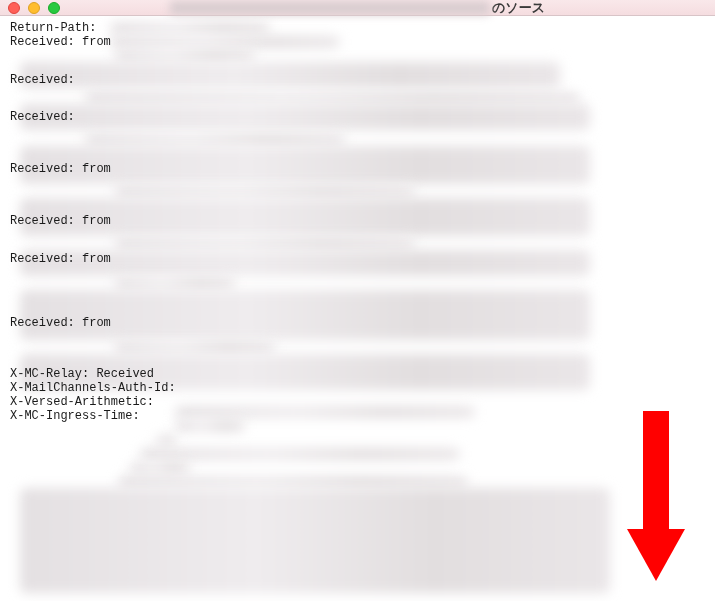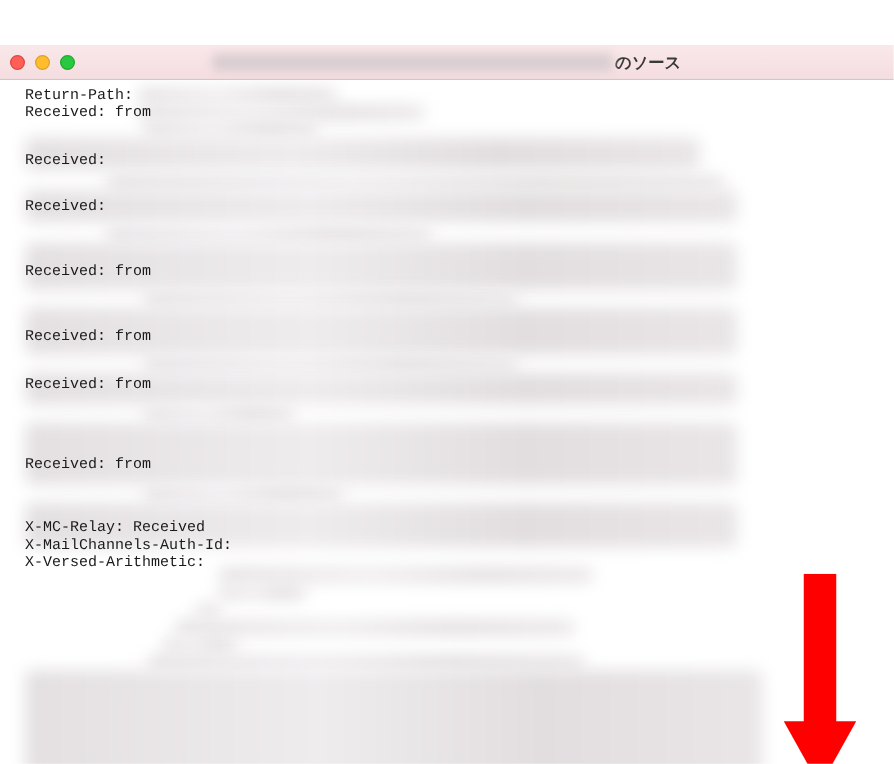--- a/index.html
+++ b/index.html
@@ -10,28 +10,27 @@
     body {
       width: 715px;
       height: 611px;
       background: #ffffff;
       font-family: "Menlo", "Monaco", "Courier New", monospace;
       font-size: 12px;
       overflow: hidden;
       position: relative;
     }
     .titlebar {
-      height: 28px;
+      height: 16px;
       background: linear-gradient(to bottom, #f9e8ea, #f5dde0);
       border-bottom: 1px solid #d8c4c7;
       display: flex;
       align-items: center;
       padding: 0 8px;
       position: relative;
-      margin-top: 36px;
     }
     .traffic-lights {
       display: flex;
       gap: 8px;
       align-items: center;
     }
     .traffic-light {
       width: 12px;
       height: 12px;
       border-radius: 50%;
@@ -65,21 +64,21 @@
     }
     .title-blur {
       display: inline-block;
       width: 320px;
       height: 14px;
       background: #d9cdd0;
       filter: blur(4px);
       border-radius: 3px;
     }
     .content {
-      padding: 6px 20px;
+      padding: 6px 10px;
       color: #1a1a1a;
       line-height: 1.15;
       position: relative;
       height: calc(100% - 26px);
       overflow: hidden;
     }
     .header-line {
       margin-bottom: 0;
       white-space: nowrap;
     }
@@ -168,18 +167,19 @@
   <div class="spacer-md"></div>
   <div class="header-wrap"><span class="header-line header-label">Received: from</span></div>
   <div class="spacer-sm"></div>
   <div class="header-wrap"><span class="header-line header-label">Received: from</span></div>
   <div class="spacer-lg"></div>
   <div class="header-wrap"><span class="header-line header-label">Received: from</span></div>
   <div class="spacer-md"></div>
   <div class="header-wrap"><span class="header-line header-label">X-MC-Relay: Received</span></div>
   <div class="header-wrap"><span class="header-line header-label">X-MailChannels-Auth-Id:</span></div>
   <div class="header-wrap"><span class="header-line header-label">X-Versed-Arithmetic:</span></div>
+  <div class="header-wrap"><span class="header-line header-label">X-MC-Ingress-Time:</span></div>
 
   <svg class="arrow" viewBox="0 0 58 170">
     <rect x="16" y="0" width="26" height="120" fill="#ff0000"></rect>
     <polygon points="0,118 58,118 29,170" fill="#ff0000"></polygon>
   </svg>
 </div>
 
 </body></html>

